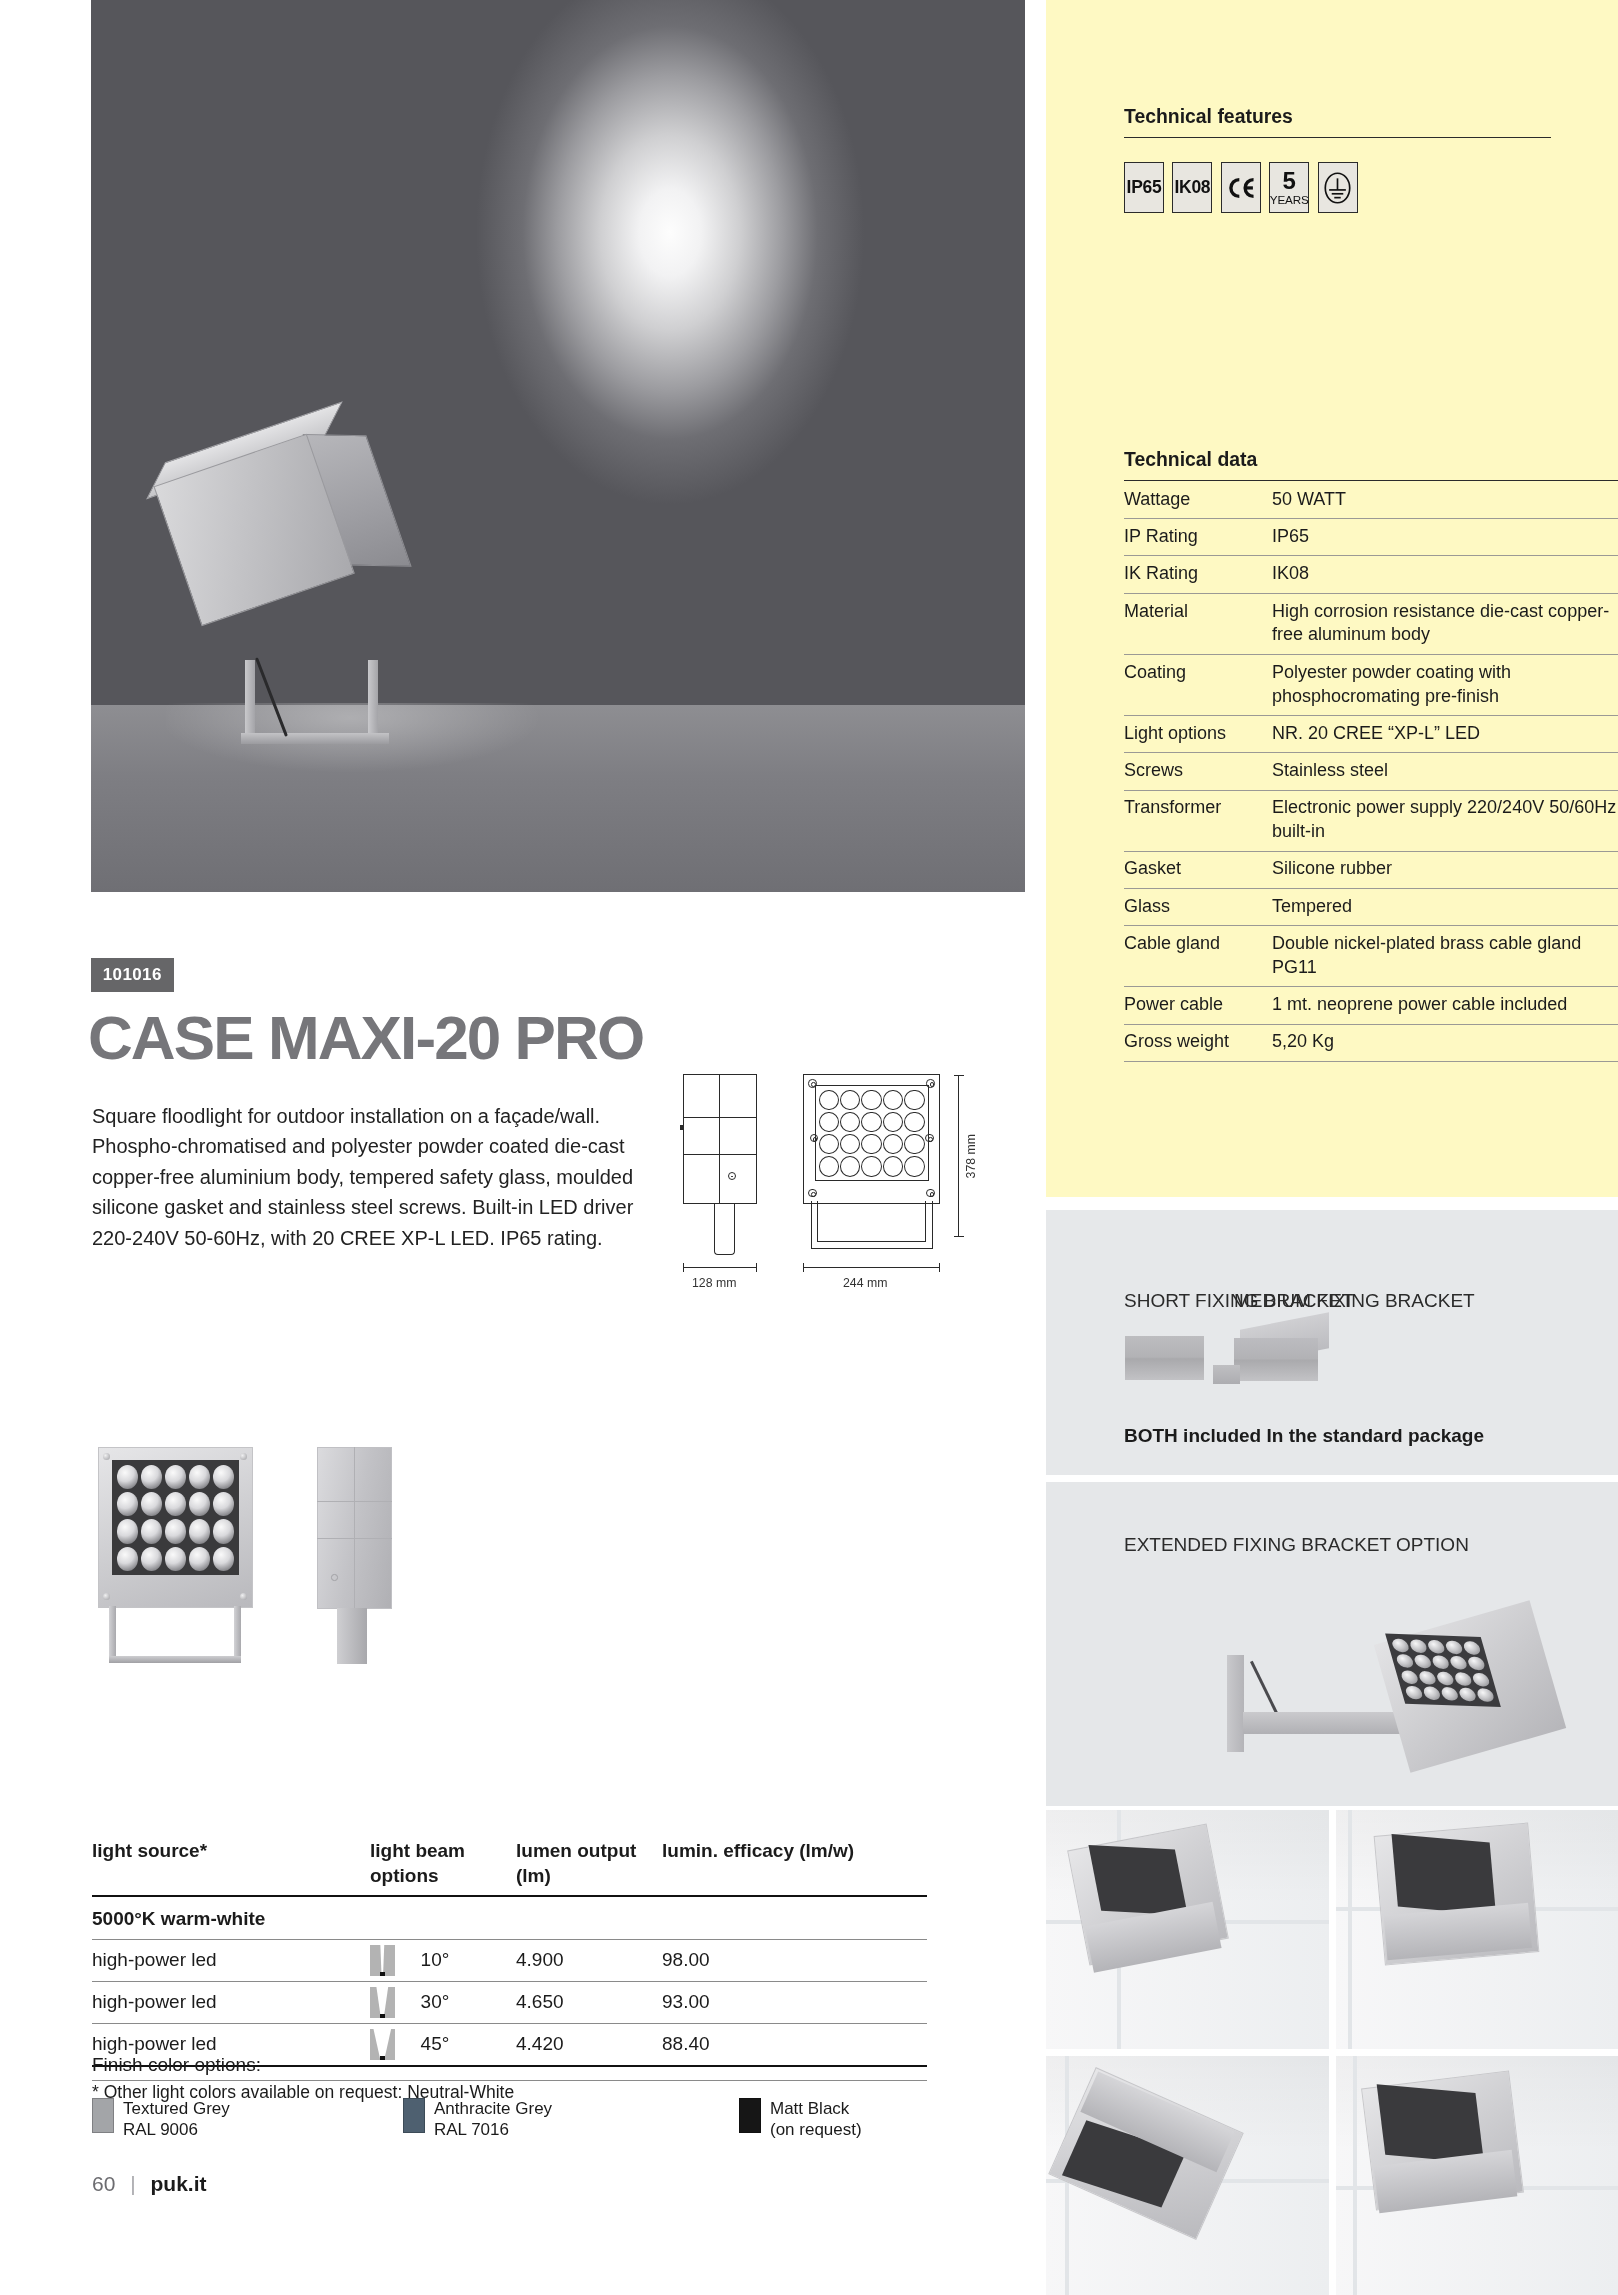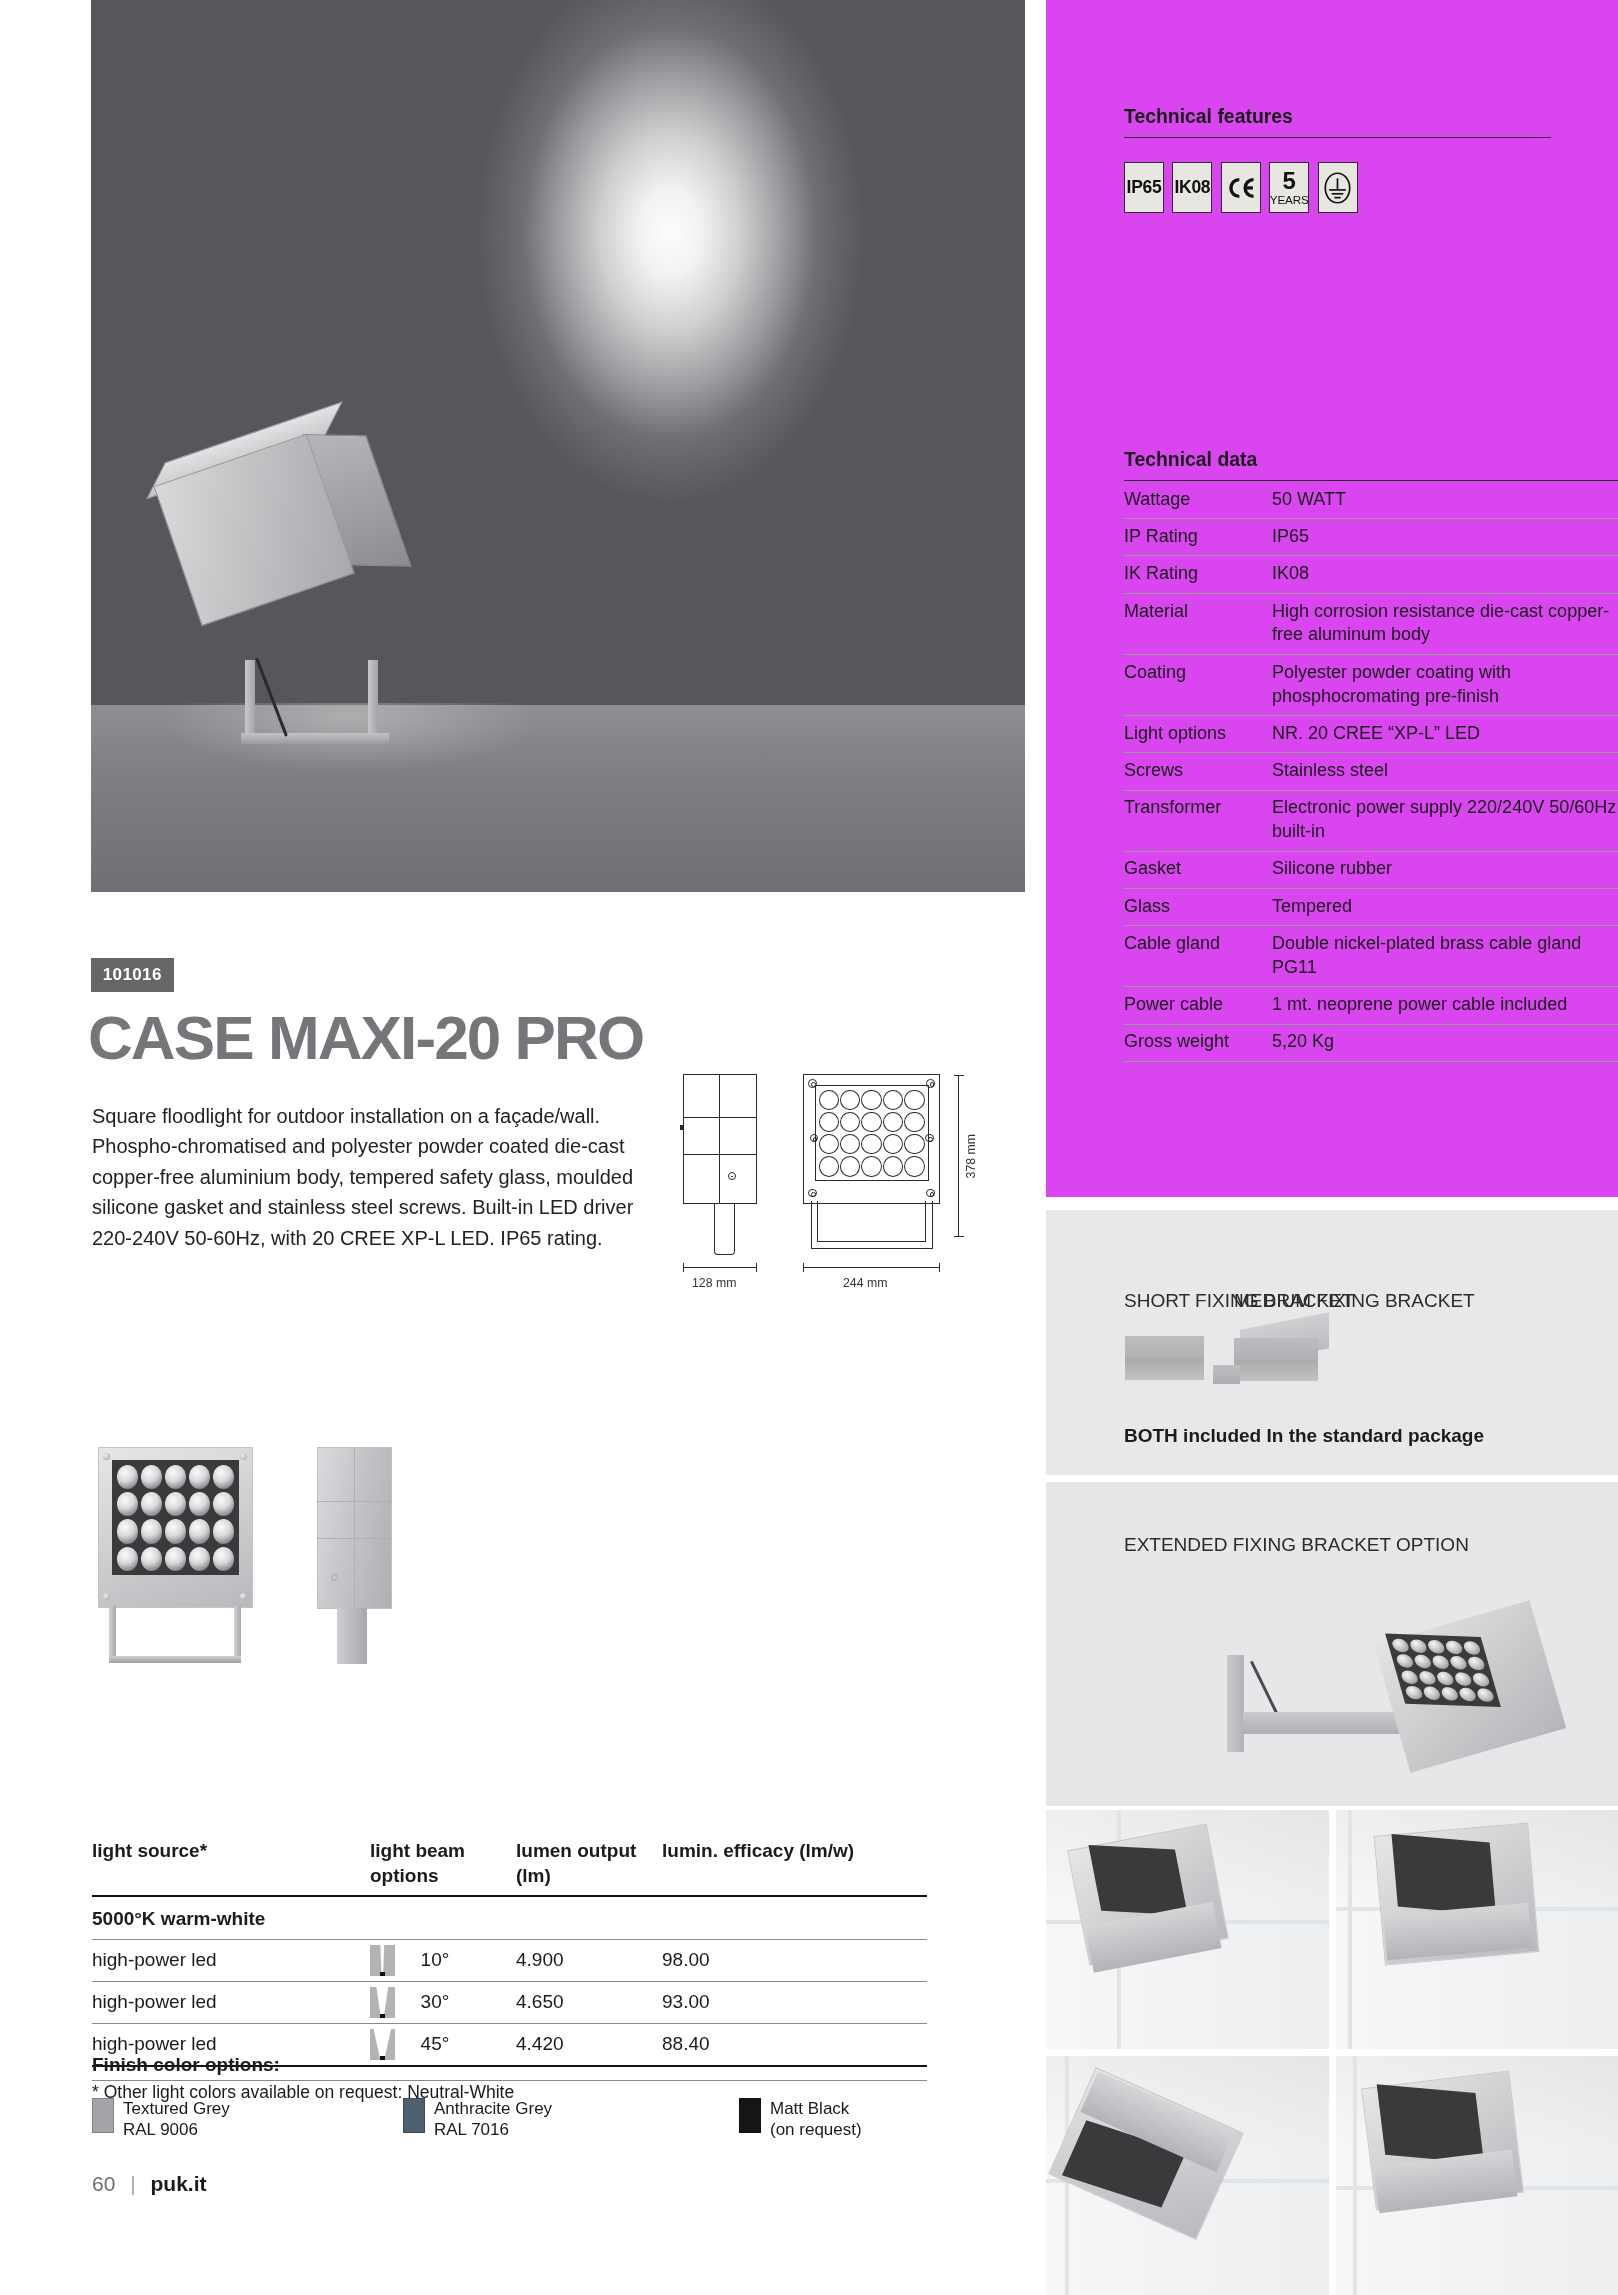--- a/index.html
+++ b/index.html
@@ -174,34 +174,34 @@
   .beamcell { width:146px; display:flex; align-items:center; }
   .beamicon { position:relative; width:24.6px; height:31px; margin-right:26px; flex:none; }
   .beamicon .blk { position:absolute; inset:0; background:#b3b3b3; }
   .beamicon .cone {
     position:absolute; left:0; bottom:0; width:100%; height:100%;
     background:#fff;
   }
   .beamicon .src { position:absolute; left:50%; bottom:-0.6px; width:5.2px; height:4.5px;
     margin-left:-2.6px; background:#111; z-index:3; }
   #photo-table .footnote { font-size:17.5px; padding:14.2px 0 0; }
-  #finish-title { position:absolute; left:92px; top:2054px; font-size:19px; font-weight:bold; }
+  #finish-title { position:absolute; left:92px; top:2054px; font-size:19px; font-weight:normal; }
   #finish-rule { position:absolute; left:92px; top:2080px; width:835px; height:1px; background:#8a8a8a; }
   #finishes { position:absolute; left:92px; top:2098px; width:835px; display:flex; }
   .fin { display:flex; align-items:flex-start; }
   .fin .sw { width:22px; height:35px; flex:none; margin-right:9px; border:0.6px solid rgba(0,0,0,.22); }
   .fin .txt { font-size:17px; line-height:1.26; }
   #footer { position:absolute; left:92px; top:2172px; font-size:21px; color:#6c6c70; }
   #footer b { color:#1b1b1b; }
   #footer .sep { color:#a9a9ad; margin:0 9px; }
 
   
   #panel-tech {
     position:absolute; left:1046px; top:0; width:573px; height:1197px;
-    background:#d946ef;
+    background:#fef9c3;
   }
   .sect-title { font-size:19.4px; font-weight:bold; }
   #tf-title { position:absolute; left:78px; top:105px; }
   #tf-rule { position:absolute; left:78px; top:137px; width:427px; height:1px; background:#2b2b2b; }
   #tf-badges { position:absolute; left:78px; top:162px; display:flex; gap:8.4px; }
   .badge {
     width:40px; height:51px; border:1.3px solid #2b2b2b;
     display:flex; align-items:center; justify-content:center;
     font-weight:bold; color:#111; background:#e8e6e0;
   }

